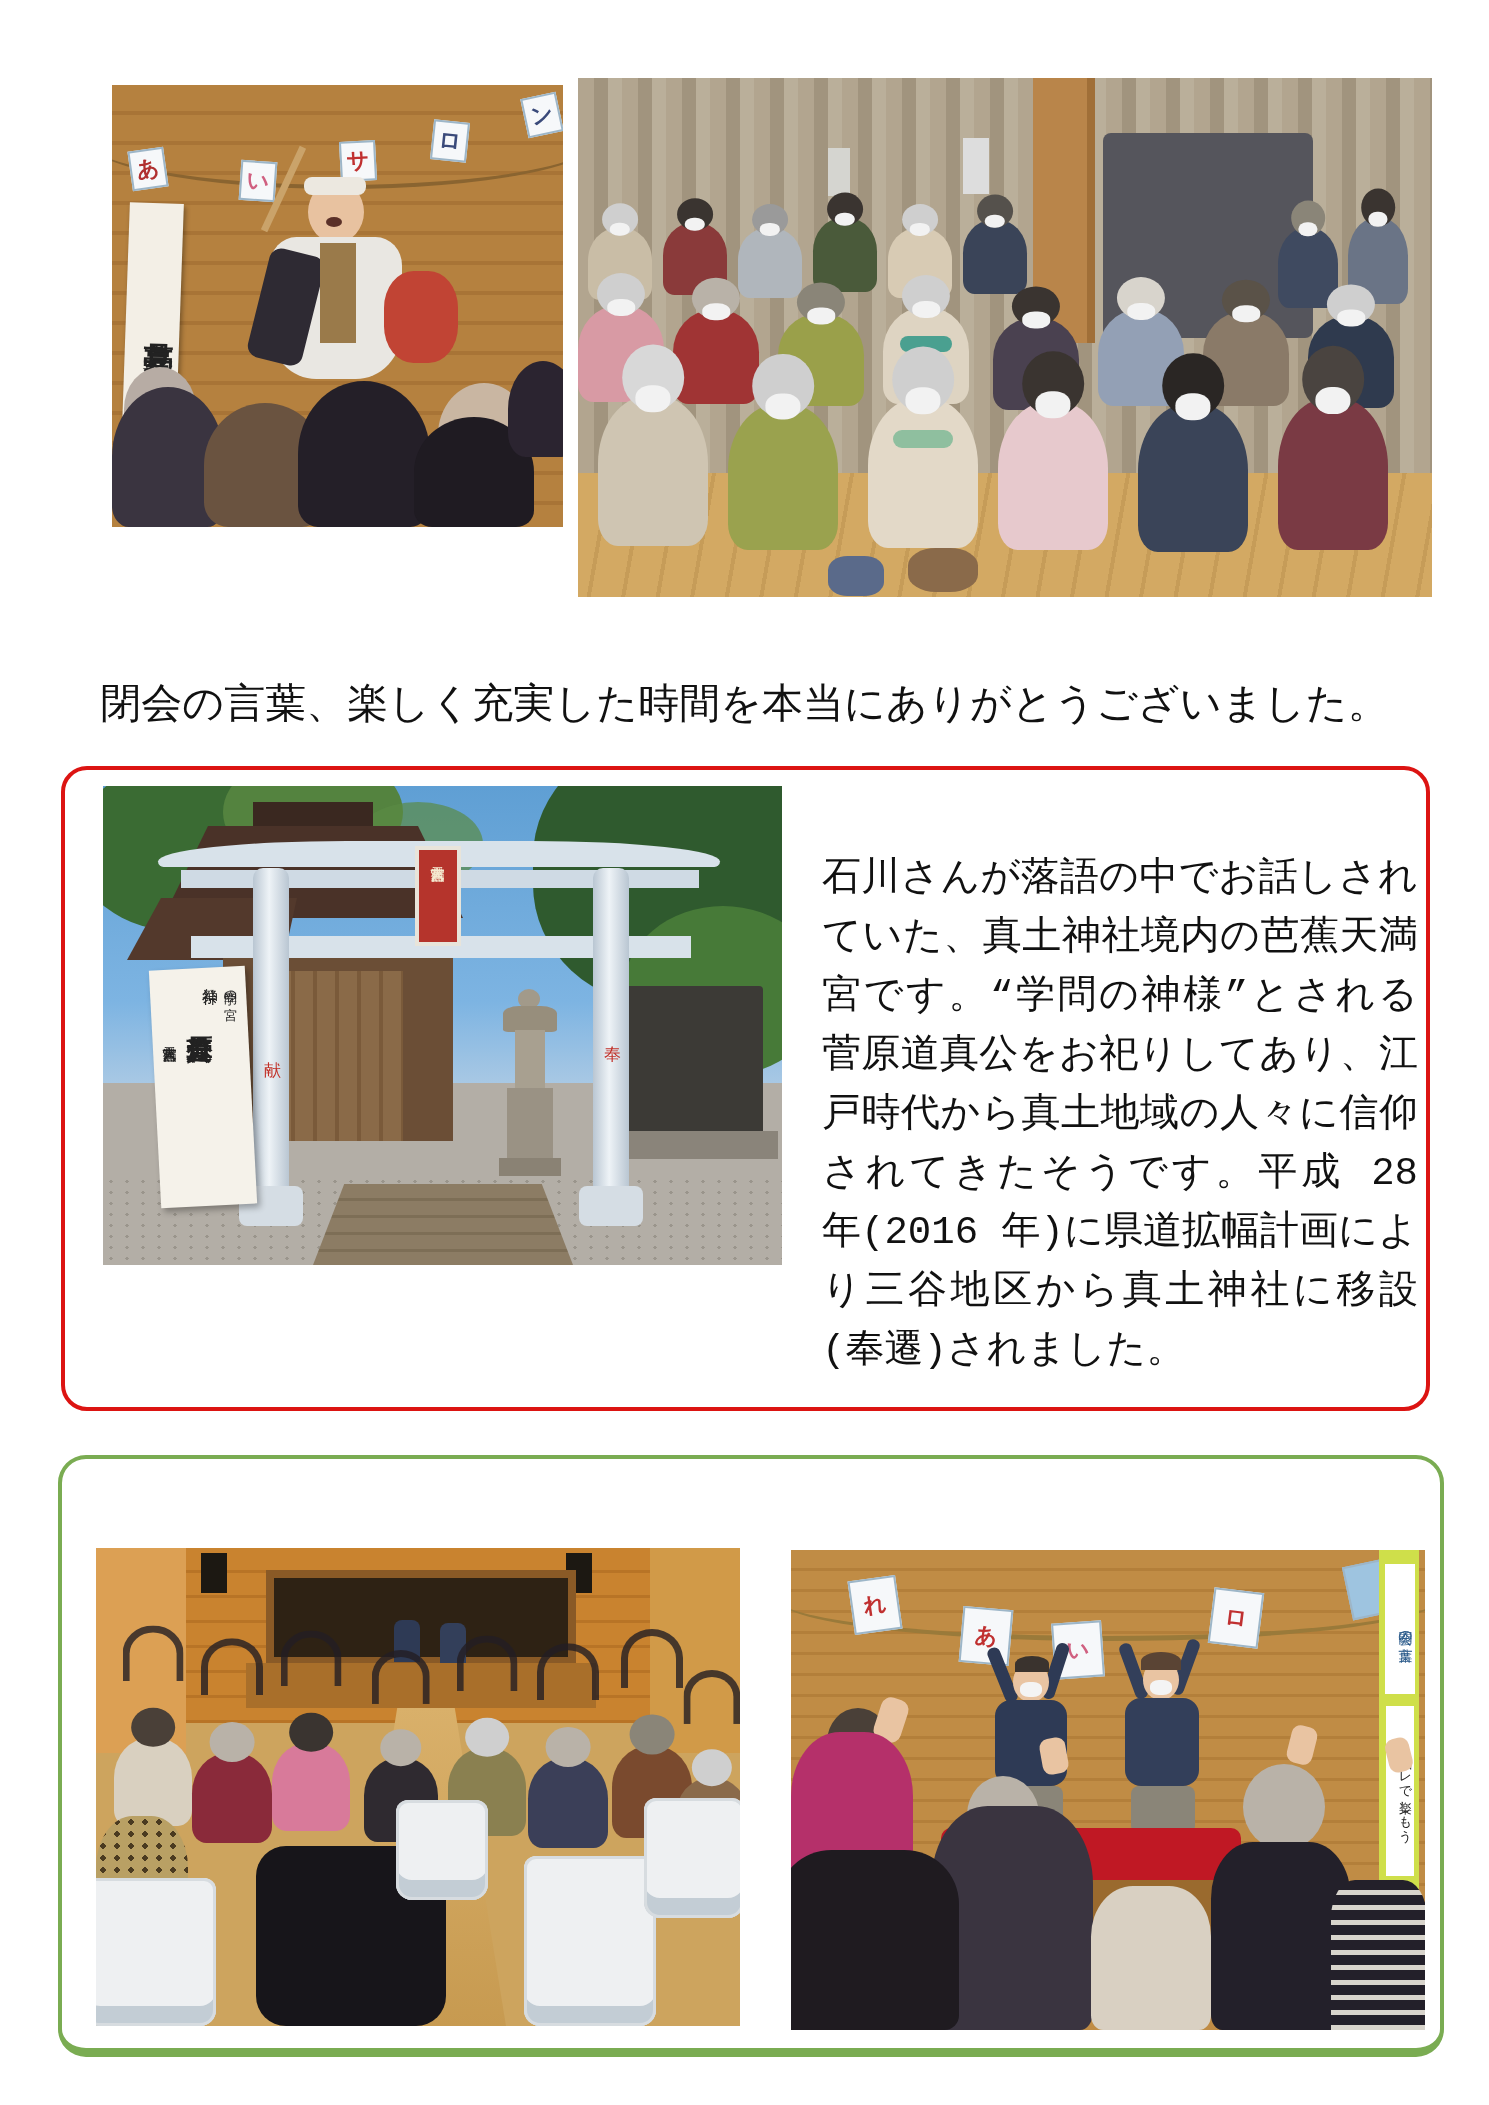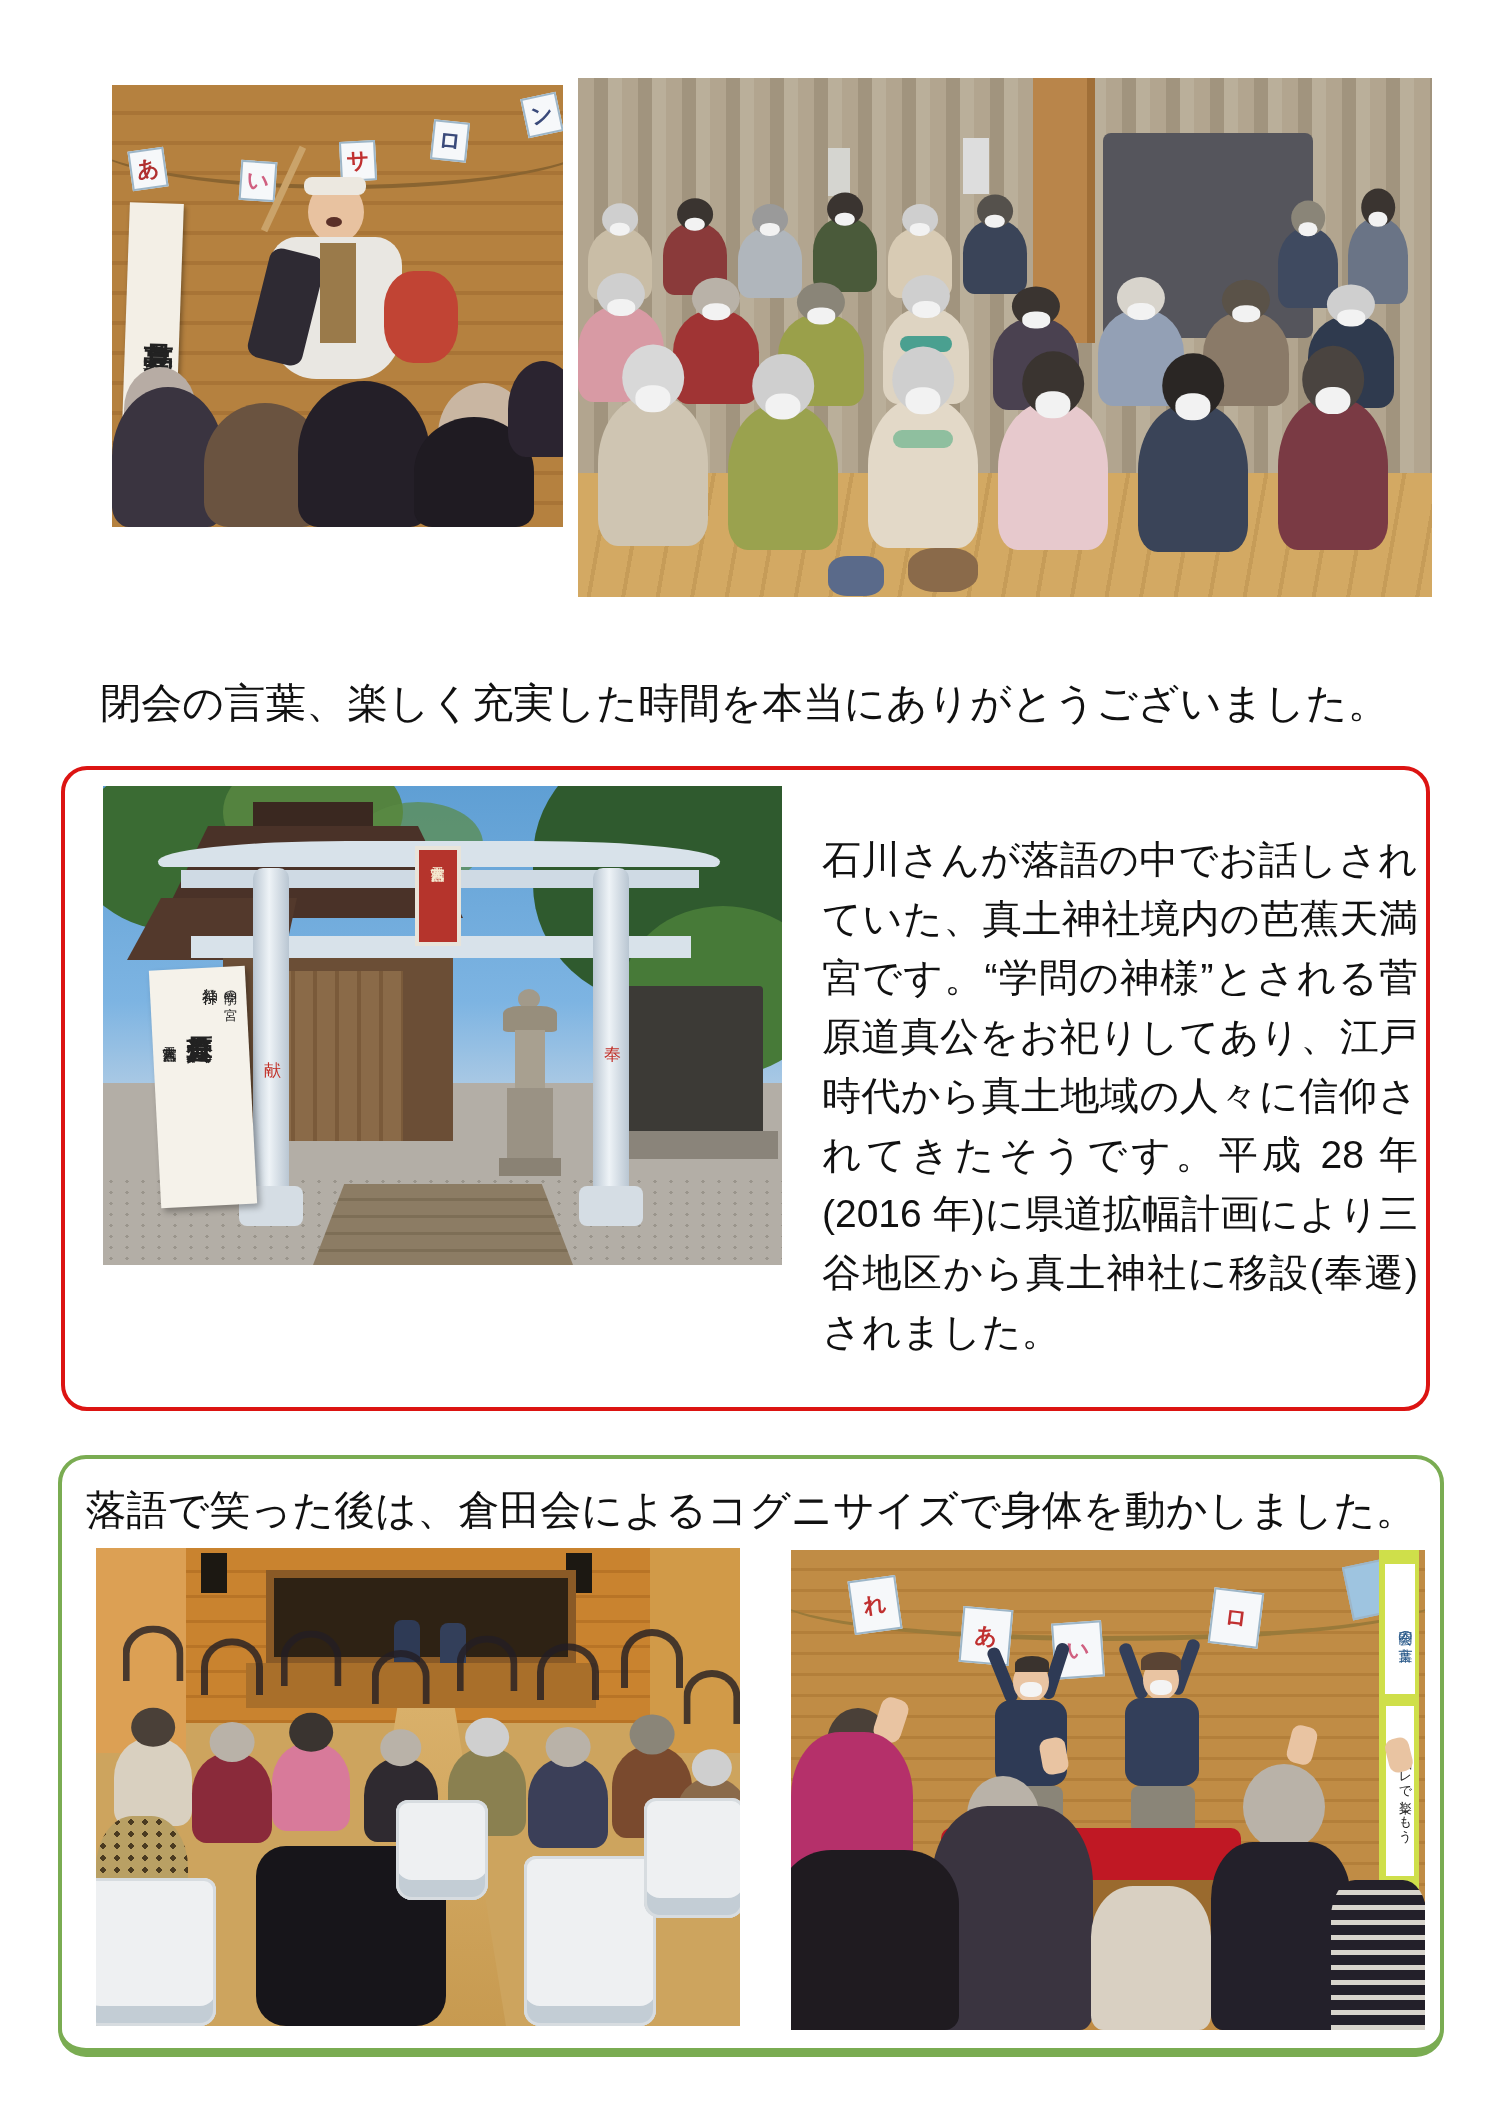--- a/index.html
+++ b/index.html
@@ -5,22 +5,22 @@
   html,body{margin:0;padding:0;background:#fff;}
   .page{position:relative;width:1489px;height:2105px;background:#fff;overflow:hidden;
         font-family:"Liberation Sans","DejaVu Sans",sans-serif;color:#111;}
   .photo{position:absolute;overflow:hidden;}
   .photo *{position:absolute;}
   .vtext{writing-mode:vertical-rl;text-orientation:upright;}
   .caption{position:absolute;left:160px;top:552px;font-size:34px;color:#111;}
   .h1{position:absolute;left:0;top:676px;width:1489px;text-align:center;font-size:41px;color:#111;}
   .redbox{position:absolute;left:61px;top:766px;width:1369px;height:645px;box-sizing:border-box;
           border:4px solid #dc1412;border-radius:26px;}
-  .redtext{position:absolute;left:757px;top:60px;width:596px;font-size:39px;line-height:59px;
-           text-align:justify;text-align-last:left;color:#111;}
+  .redtext{position:absolute;left:757px;top:80px;width:596px;font-size:39px;line-height:59px;
+           text-align:justify;text-align-last:left;color:#111;font-family:Liberation Mono, monospace;}
   .greenbox{position:absolute;left:58px;top:1455px;width:1386px;height:602px;box-sizing:border-box;
             border:4px solid #7aac52;border-bottom-width:9px;border-radius:28px;}
   .h2{position:absolute;left:0;top:24px;width:100%;text-align:center;font-size:41px;color:#111;}
   .card{display:flex;align-items:center;justify-content:center;background:#f6f8fa;
         border:2px solid #9db6c8;font-size:22px;font-weight:bold;}
   .person{position:absolute;border-radius:45% 45% 18% 18%;}
   .person::before{content:"";position:absolute;left:50%;top:0;transform:translate(-50%,-78%);
         width:56%;height:44%;border-radius:50%;background:currentColor;}
   .person.mask-on::after{content:"";position:absolute;left:50%;top:0;transform:translate(-50%,-40%);
         width:32%;height:18%;border-radius:45%;background:#f2f2f2;}
@@ -160,21 +160,20 @@
       <span class="signcol" style="left:118px;top:196px;font-size:13px;">学問の宮</span>
       <span class="signcol" style="left:96px;top:190px;font-size:16px;">祭神</span>
       <span class="signcol" style="left:80px;top:230px;font-size:26px;font-weight:bold;">菅原道真公</span>
       <span class="signcol" style="left:58px;top:250px;font-size:14px;">芭蕉天満宮</span>
     </div>
 
     <div class="redtext">石川さんが落語の中でお話しされていた、真土神社境内の芭蕉天満宮です。“学問の神様”とされる菅原道真公をお祀りしてあり、江戸時代から真土地域の人々に信仰されてきたそうです。平成 28 年(2016 年)に県道拡幅計画により三谷地区から真土神社に移設(奉遷)されました。</div>
   </div>
 
   <div class="greenbox">
-    <div class="h2">落語で笑った後は、倉田会によるコグニサイズで身体を動かしました。</div>
 
     <div class="photo" style="left:34px;top:89px;width:644px;height:478px;background:#cda45e;">
       <span style="left:0;top:0;width:644px;height:175px;background:repeating-linear-gradient(180deg,#c9832f 0 22px,#b87426 22px 25px);"></span>
       <span style="left:0;top:0;width:90px;height:205px;background:#dca054;"></span>
       <span style="left:554px;top:0;width:90px;height:205px;background:#d19a48;"></span>
       <span style="left:105px;top:5px;width:26px;height:40px;background:#1c1812;"></span>
       <span style="left:470px;top:5px;width:26px;height:40px;background:#1c1812;"></span>
       <span style="left:170px;top:22px;width:310px;height:95px;background:#2e2214;border:8px solid #8a5a26;box-sizing:border-box;"></span>
       <span style="left:150px;top:115px;width:350px;height:45px;background:#a96f2a;"></span>
       <span style="left:298px;top:72px;width:26px;height:42px;background:#2e3a55;border-radius:8px 8px 0 0;"></span>

